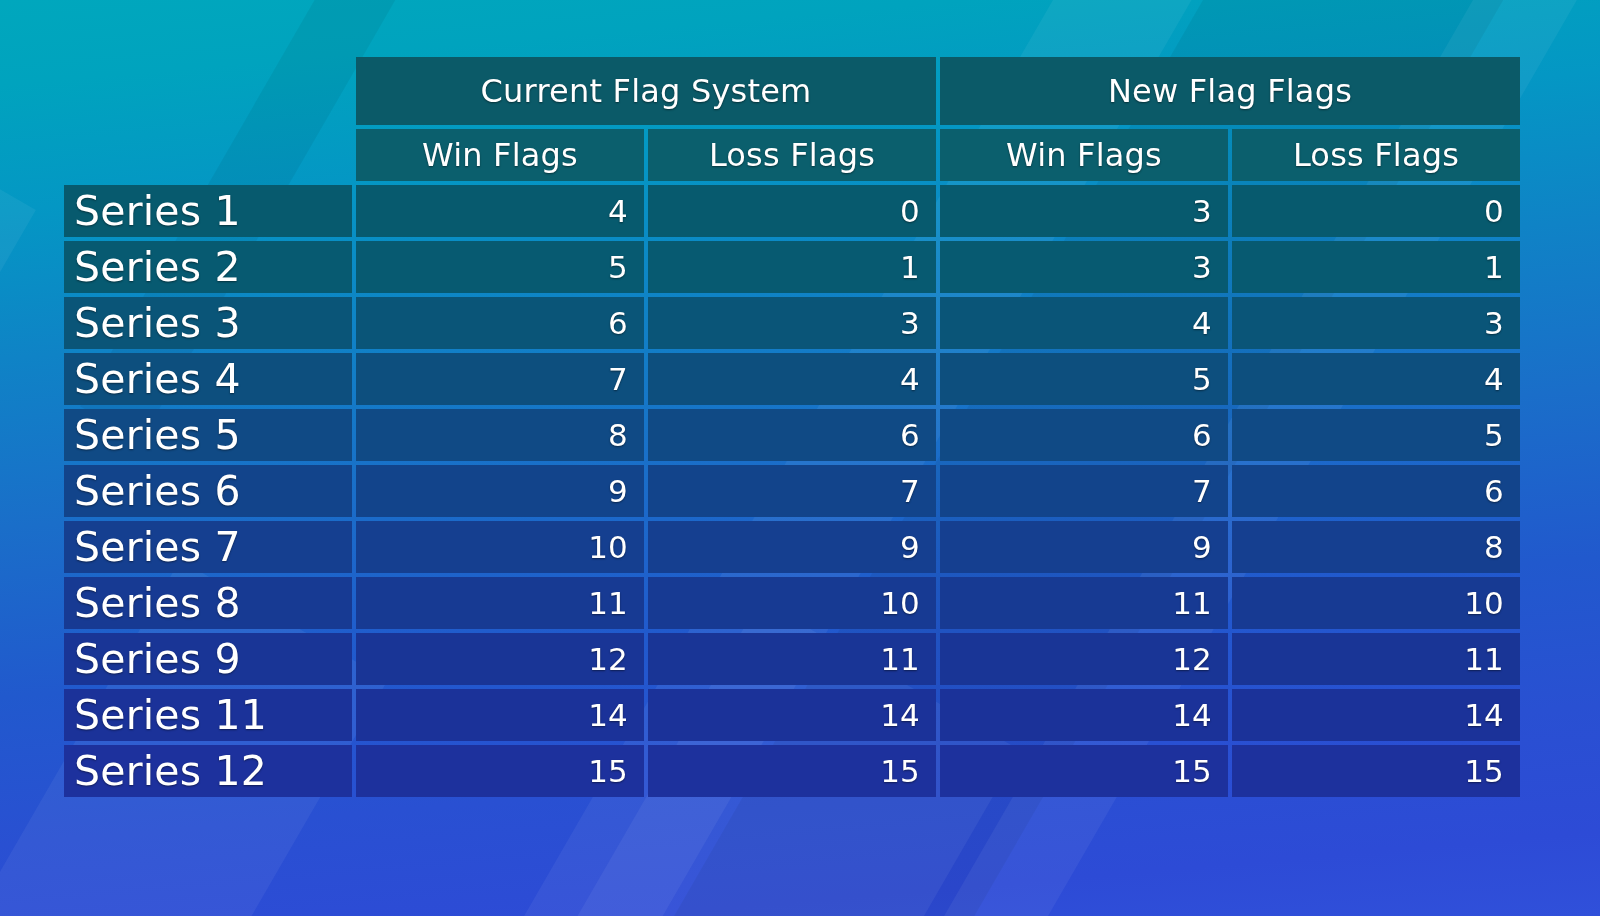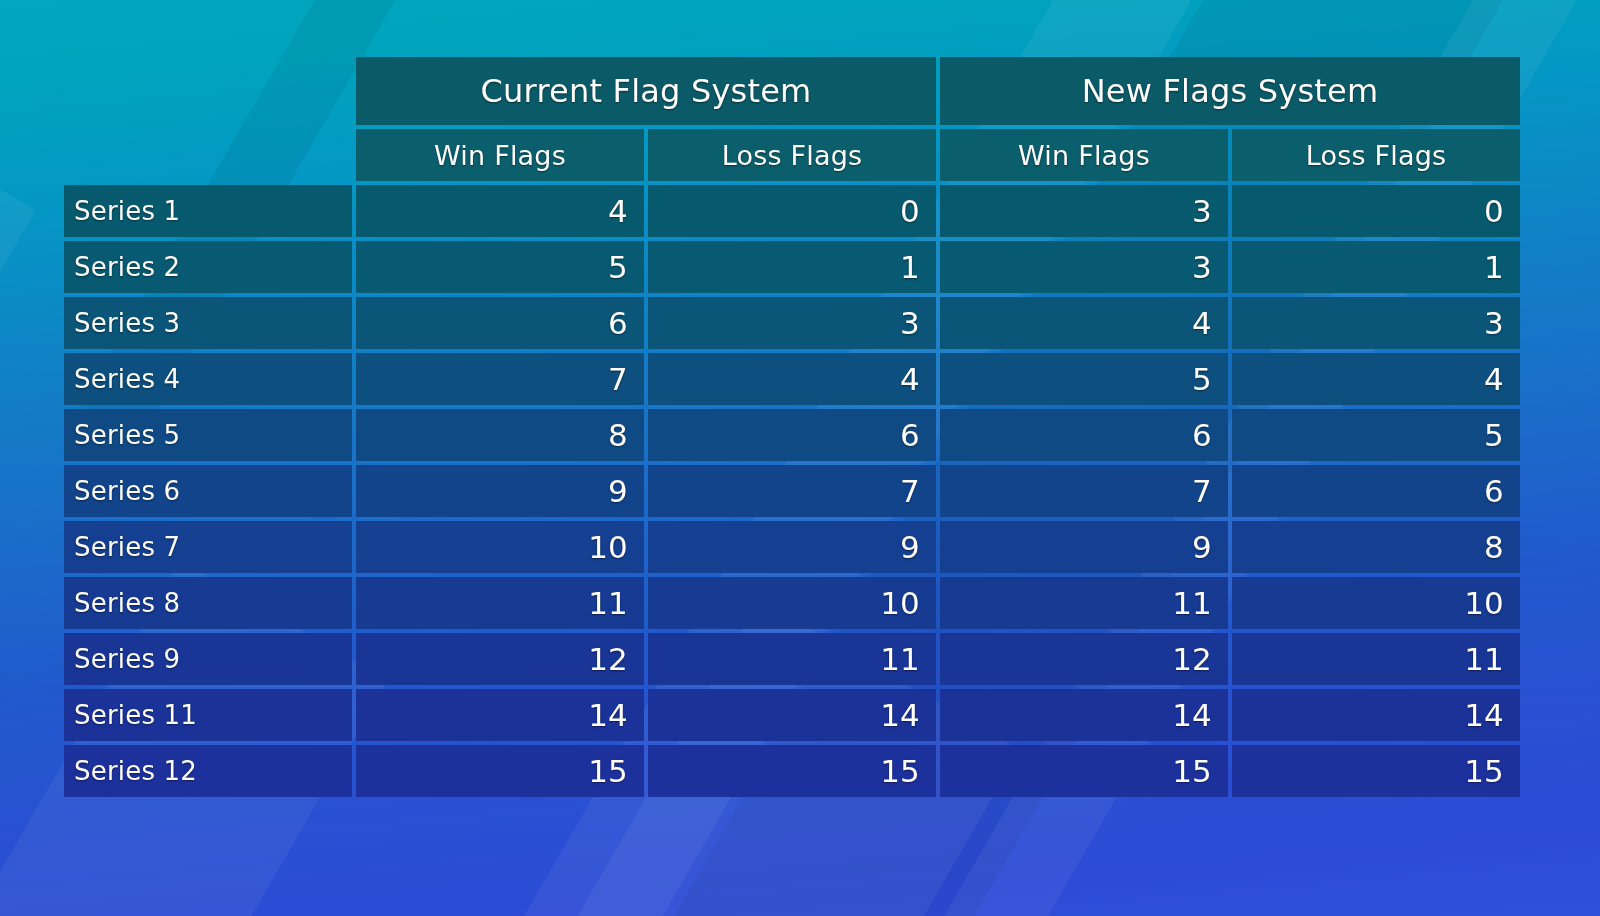--- a/index.html
+++ b/index.html
@@ -76,34 +76,34 @@
     letter-spacing:0.2px;
   }
   tr.group-row th.spacer {
     background:transparent;
     border:0;
   }
 
   
   tr.sub-row th.sub {
     height:52px;
-    font-size:27px;
+    font-size:32px;
     text-align:center;
     background:#0b5f6d;
     letter-spacing:0.2px;
   }
   tr.sub-row th.spacer {
     background:transparent;
   }
 
   
   tbody tr { height:52px; }
 
   td.rowlabel {
-    font-size:26px;
+    font-size:41px;
     text-align:left;
     padding-left:10px;
     letter-spacing:0.2px;
   }
   td.num {
     font-size:31px;
     text-align:right;
     padding-right:16px;
     letter-spacing:0.2px;
   }
@@ -149,21 +149,21 @@
         <col class="c-num">
         <col class="c-num">
         <col class="c-num">
         <col class="c-num">
       </colgroup>
 
       <thead>
         <tr class="group-row">
           <th class="spacer"></th>
           <th class="group" colspan="2">Current Flag System</th>
-          <th class="group" colspan="2">New Flags System</th>
+          <th class="group" colspan="2">New Flag Flags</th>
         </tr>
         <tr class="sub-row">
           <th class="spacer"></th>
           <th class="sub">Win Flags</th>
           <th class="sub">Loss Flags</th>
           <th class="sub">Win Flags</th>
           <th class="sub">Loss Flags</th>
         </tr>
       </thead>
 

